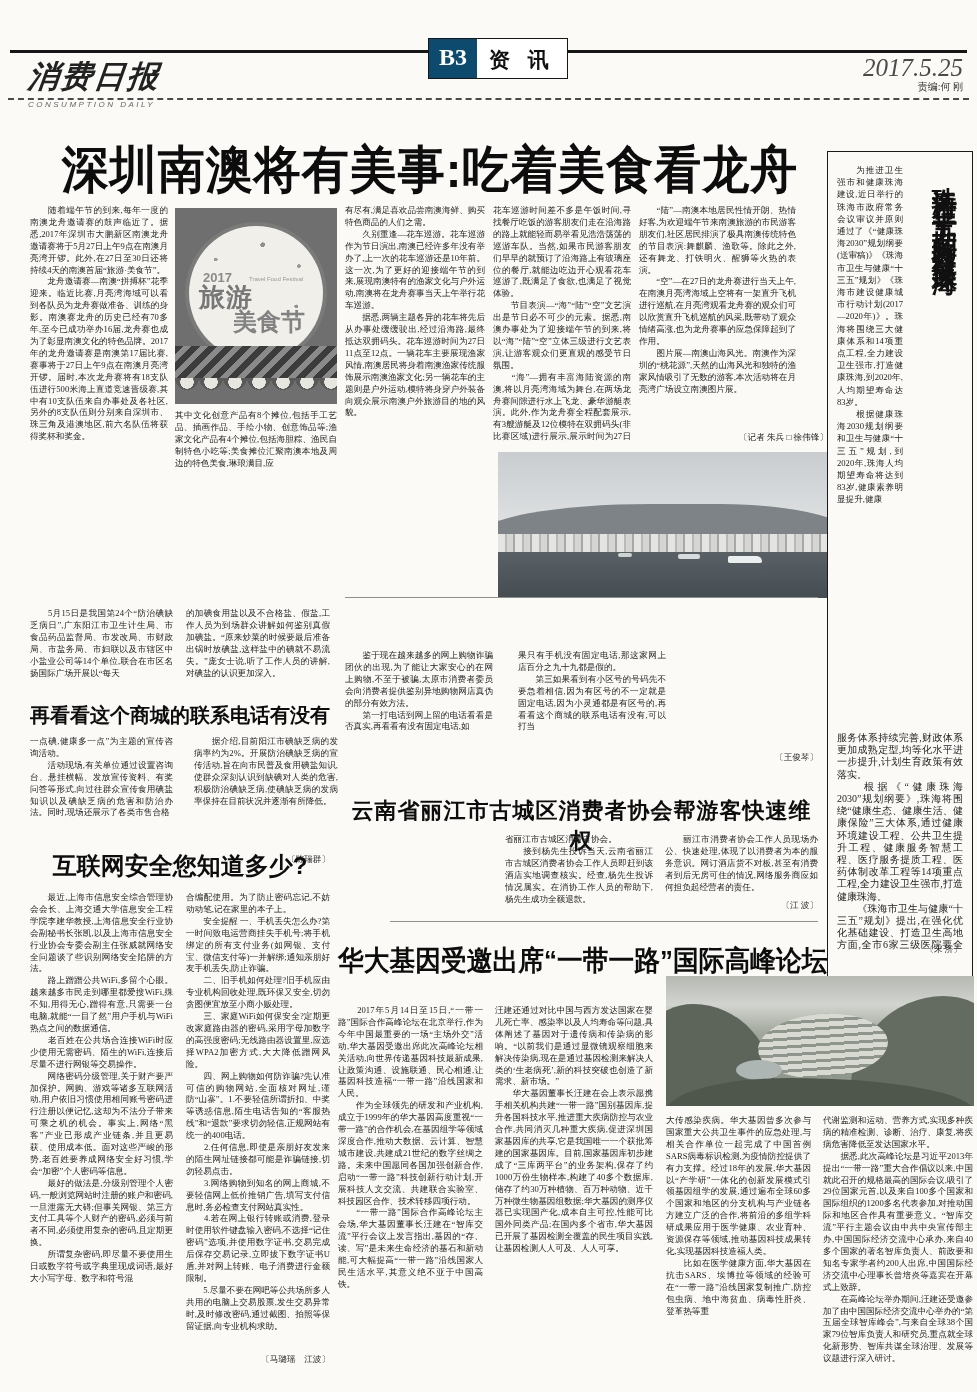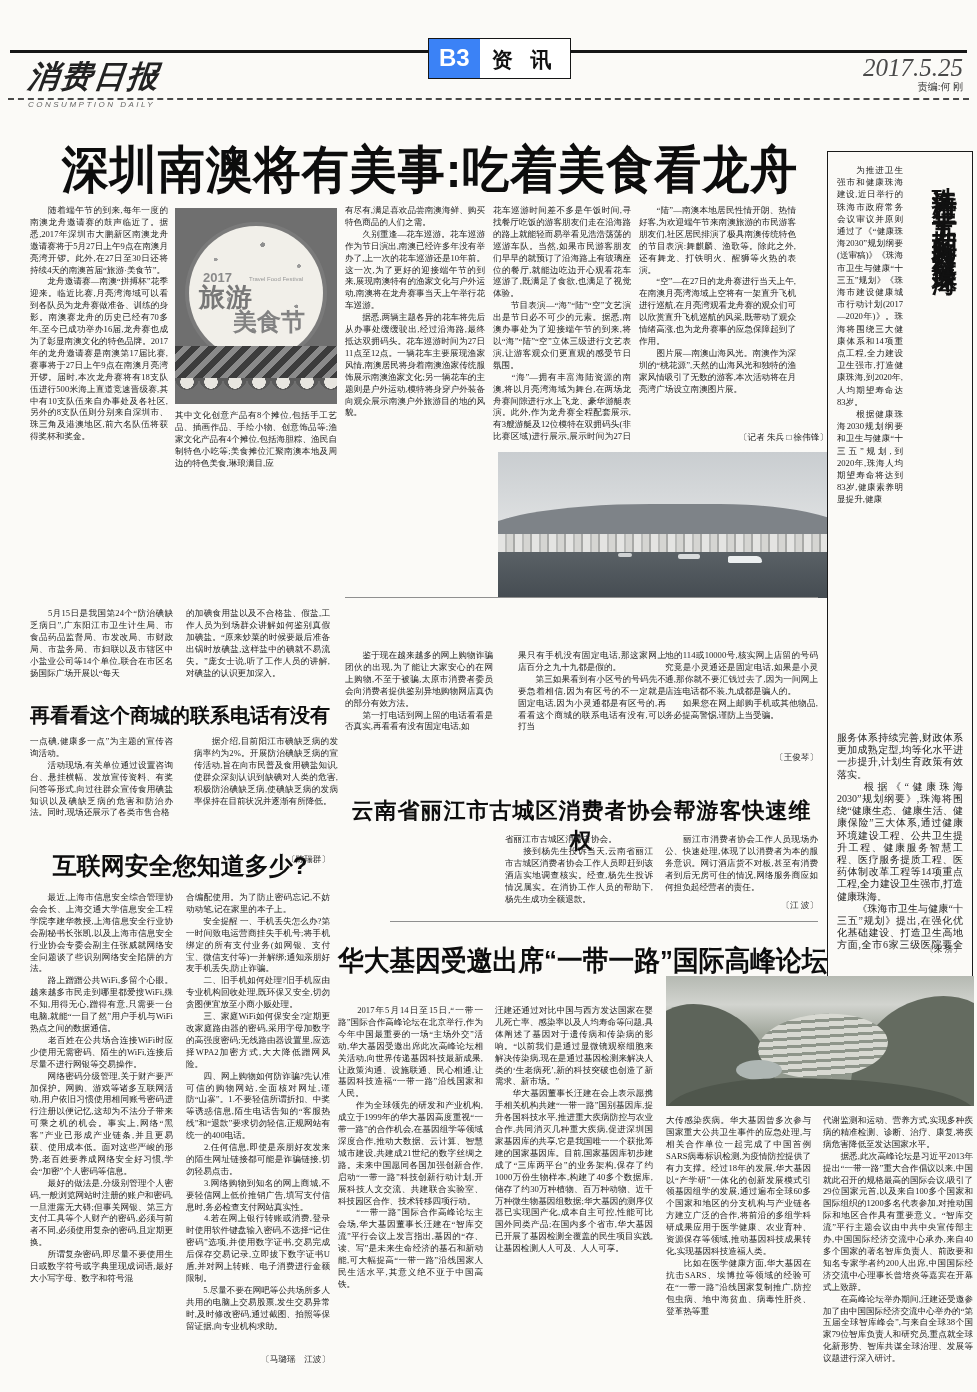--- a/index.html
+++ b/index.html
@@ -1,21 +1,21 @@
 <!DOCTYPE html>
 <html><head>
 <meta charset="utf-8">
 <style>
   html,body{margin:0;padding:0;background:#e9e7e2;}
   .page{position:relative;width:977px;height:1392px;background:#fbfaf7;margin:0 auto;
         font-family:"Liberation Serif",serif;color:#1c1c1c;overflow:hidden;}
   
   .rule-thick{position:absolute;left:10px;right:10px;top:50px;height:3px;background:#161616;}
   .tagbox{position:absolute;left:428px;top:38px;display:flex;border:1px solid #161616;background:#fff;z-index:3;}
-  .tag-b3{background:#3b82f6;color:#fff;font-family:Liberation Sans, sans-serif;font-weight:bold;
+  .tag-b3{background:#0c4a6e;color:#fff;font-family:Liberation Serif, serif;font-weight:bold;
           font-size:24px;padding:5px 10px 6px;}
   .tag-sec{font-family:"Liberation Sans",sans-serif;font-weight:bold;font-size:21px;color:#111;
            padding:7px 12px 4px;letter-spacing:6px;}
   .masthead{position:absolute;left:28px;top:56px;}
   .mast-cn{font-size:31px;font-weight:bold;font-style:italic;transform:skewX(-6deg);color:#222;letter-spacing:2px;}
   .mast-en{font-size:8px;letter-spacing:2.5px;color:#666;margin-top:2px;font-family:"Liberation Sans",sans-serif;font-style:italic;}
   .date{position:absolute;right:14px;top:54px;font-size:25px;font-style:italic;color:#4a4a4a;font-family:"Liberation Serif",serif;}
   .editor{position:absolute;right:14px;top:80px;font-size:10px;color:#333;}
   .rule-dash{position:absolute;left:8px;right:8px;top:98px;border-top:2px dashed #4a4a4a;}
   
@@ -178,22 +178,20 @@
 　　2.任何信息,即使是亲朋好友发来的陌生网址链接都可能是诈骗链接,切勿轻易点击。
 　　3.网络购物到知名的网上商城,不要轻信网上低价推销广告,填写支付信息时,务必检查支付网站真实性。
 　　4.若在网上银行转账或消费,登录时使用软件键盘输入密码,不选择“记住密码”选项,并使用数字证书,交易完成后保存交易记录,立即拔下数字证书U盾,并对网上转账、电子消费进行金额限制。
 　　5.尽量不要在网吧等公共场所多人共用的电脑上交易股票,发生交易异常时,及时修改密码,通过截图、拍照等保留证据,向专业机构求助。</div>
   <div class="sig" style="left:186px;top:1354px;width:144px;">〔马璐瑶　江波〕</div>
 
   <div class="col" style="left:345px;top:650px;width:148px;height:118px;">　　鉴于现在越来越多的网上购物诈骗团伙的出现,为了能让大家安心的在网上购物,不至于被骗,太原市消费者委员会向消费者提供鉴别异地购物网店真伪的部分有效方法。
 　　第一打电话到网上留的电话看看是否真实,再看看有没有固定电话,如</div>
   <div class="col" style="left:518px;top:650px;width:148px;height:118px;">果只有手机没有固定电话,那这家网上店百分之九十九都是假的。
 　　第三如果看到有小区号的号码先不要急着相信,因为有区号的不一定就是固定电话,因为小灵通都是有区号的,再看看这个商城的联系电话有没有,可以打当</div>
-  <div class="col" style="left:665px;top:650px;width:153px;height:102px;">地的114或10000号,核实网上店留的号码究竟是小灵通还是固定电话,如果是小灵通,那你就不要汇钱过去了,因为一间网上店连电话都不装,九成都是骗人的。
-　　如果您在网上邮购手机或其他物品,务必提高警惕,谨防上当受骗。</div>
   <div class="sig" style="left:665px;top:752px;width:153px;">〔王俊琴〕</div>
 
   <div class="hl" style="left:345px;top:796px;width:473px;font-size:22px;letter-spacing:1px;">云南省丽江市古城区消费者协会帮游客快速维权</div>
   <div class="col" style="left:505px;top:834px;width:148px;height:84px;">省丽江市古城区消费者协会。
 　　接到杨先生投诉当天,云南省丽江市古城区消费者协会工作人员即赶到该酒店实地调查核实。经查,杨先生投诉情况属实。在消协工作人员的帮助下,杨先生成功全额退款。</div>
   <div class="col" style="left:665px;top:834px;width:153px;height:68px;">　　丽江市消费者协会工作人员现场办公、快速处理,体现了以消费者为本的服务意识。网订酒店货不对板,甚至有消费者到后无房可住的情况,网络服务商应如何担负起经营者的责任。</div>
   <div class="sig" style="left:665px;top:900px;width:153px;">〔江 波〕</div>
 
   <div class="hl" style="left:338px;top:942px;width:470px;font-size:28px;text-align:left;white-space:nowrap;transform:scaleX(0.92);transform-origin:left;">华大基因受邀出席“一带一路”国际高峰论坛</div>
 

